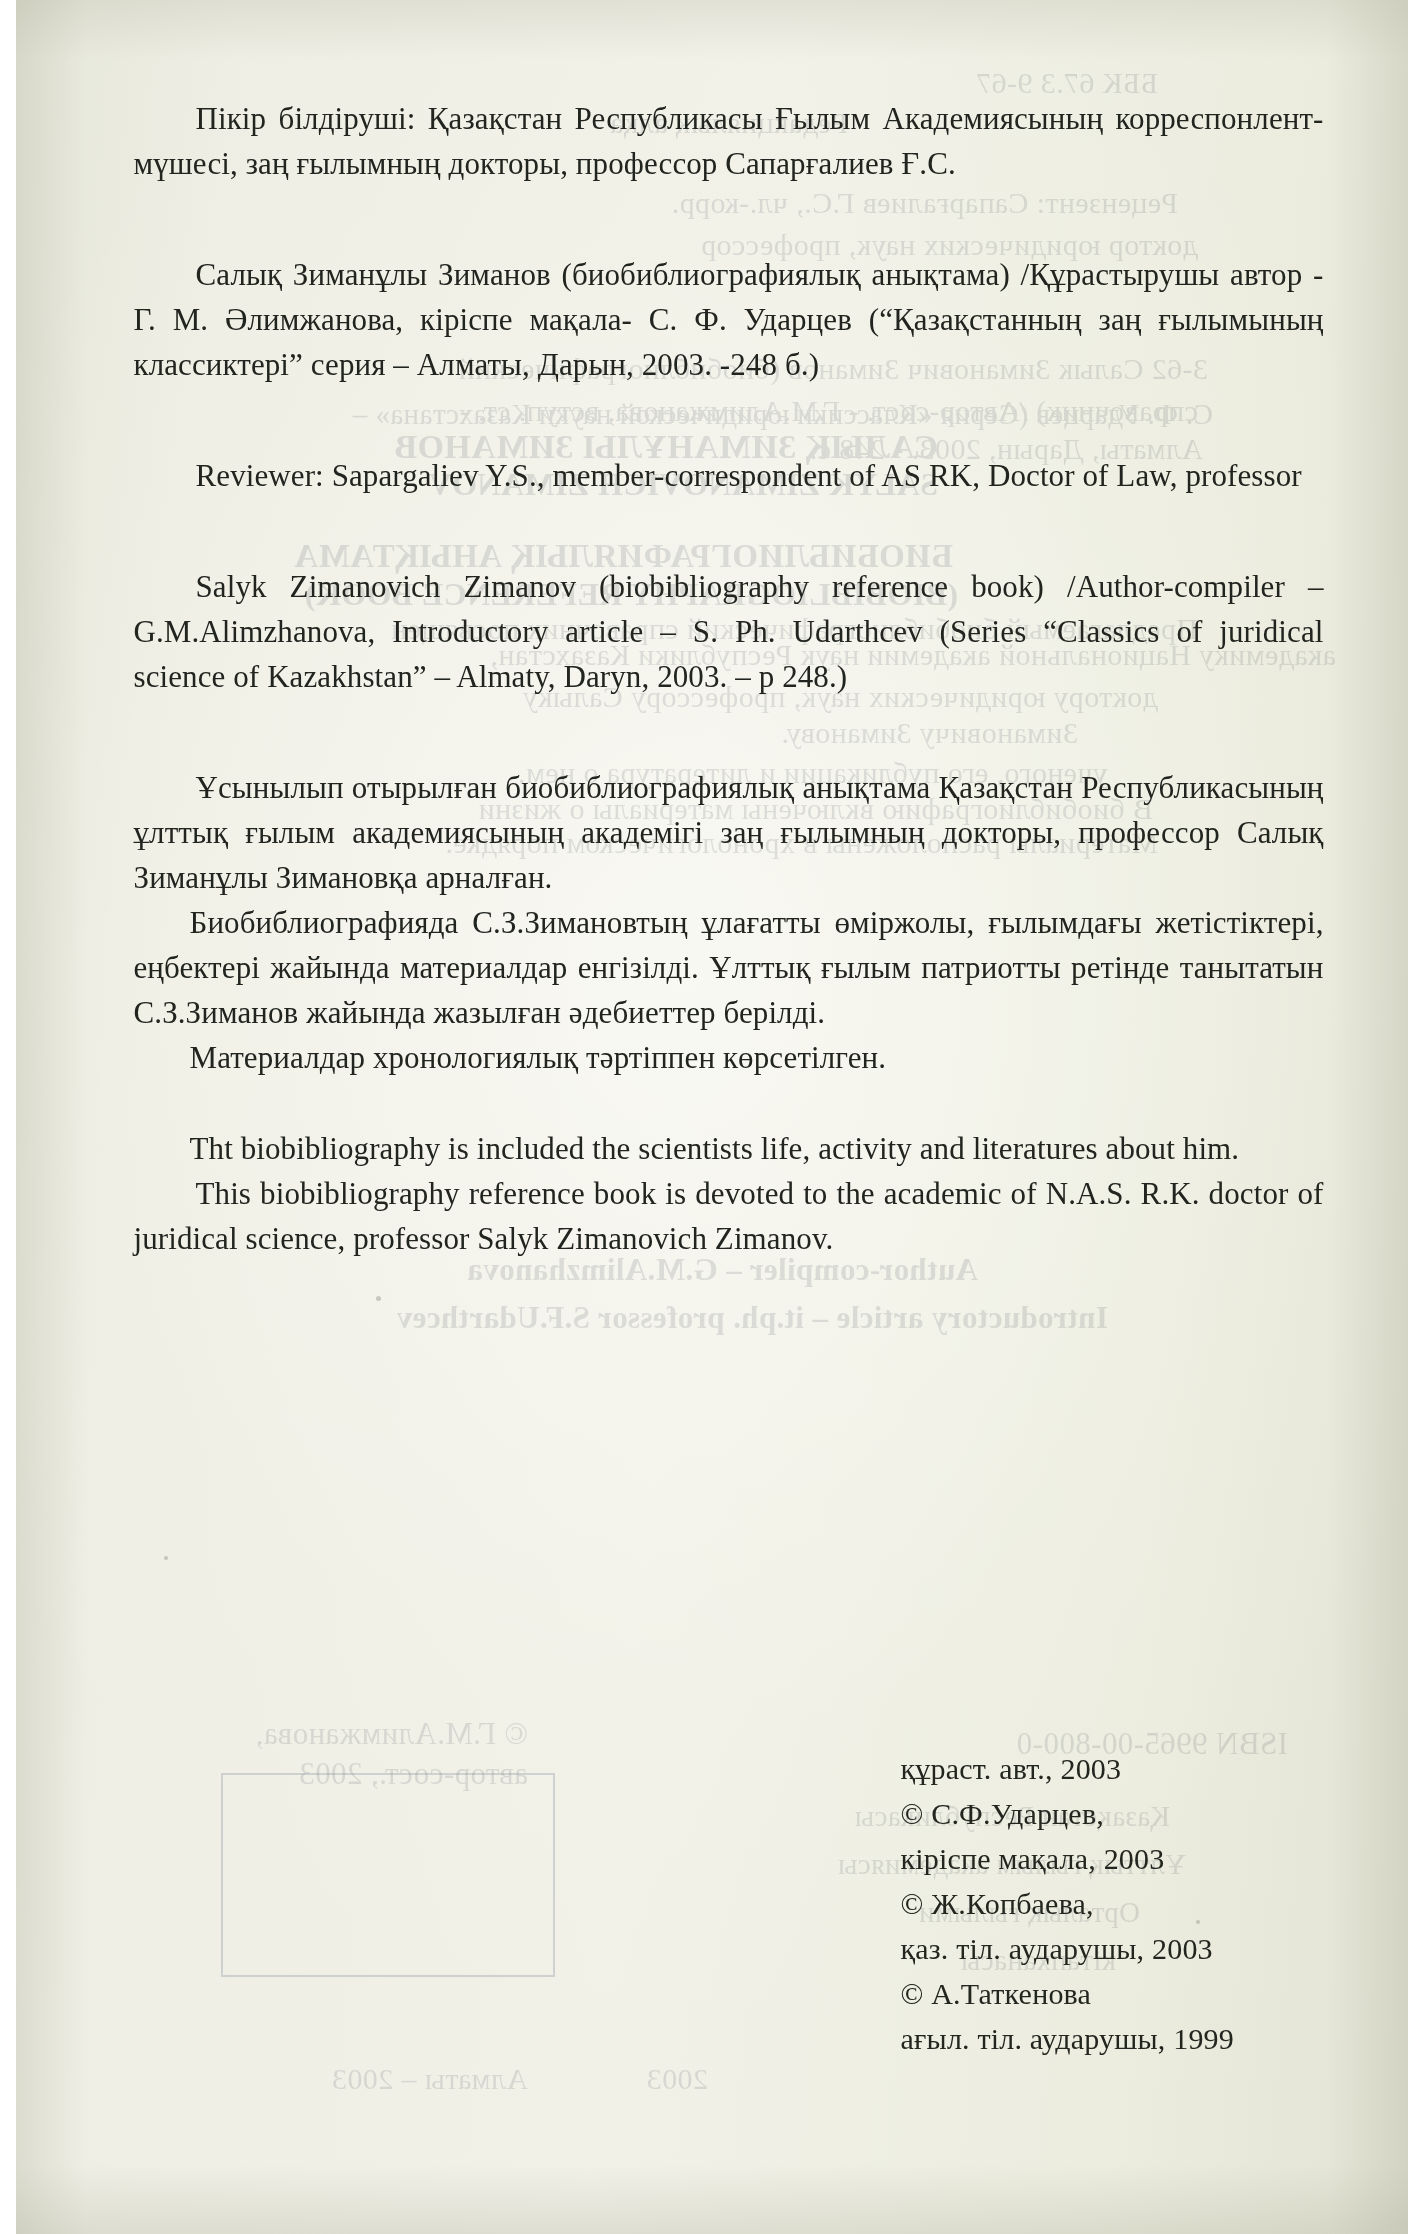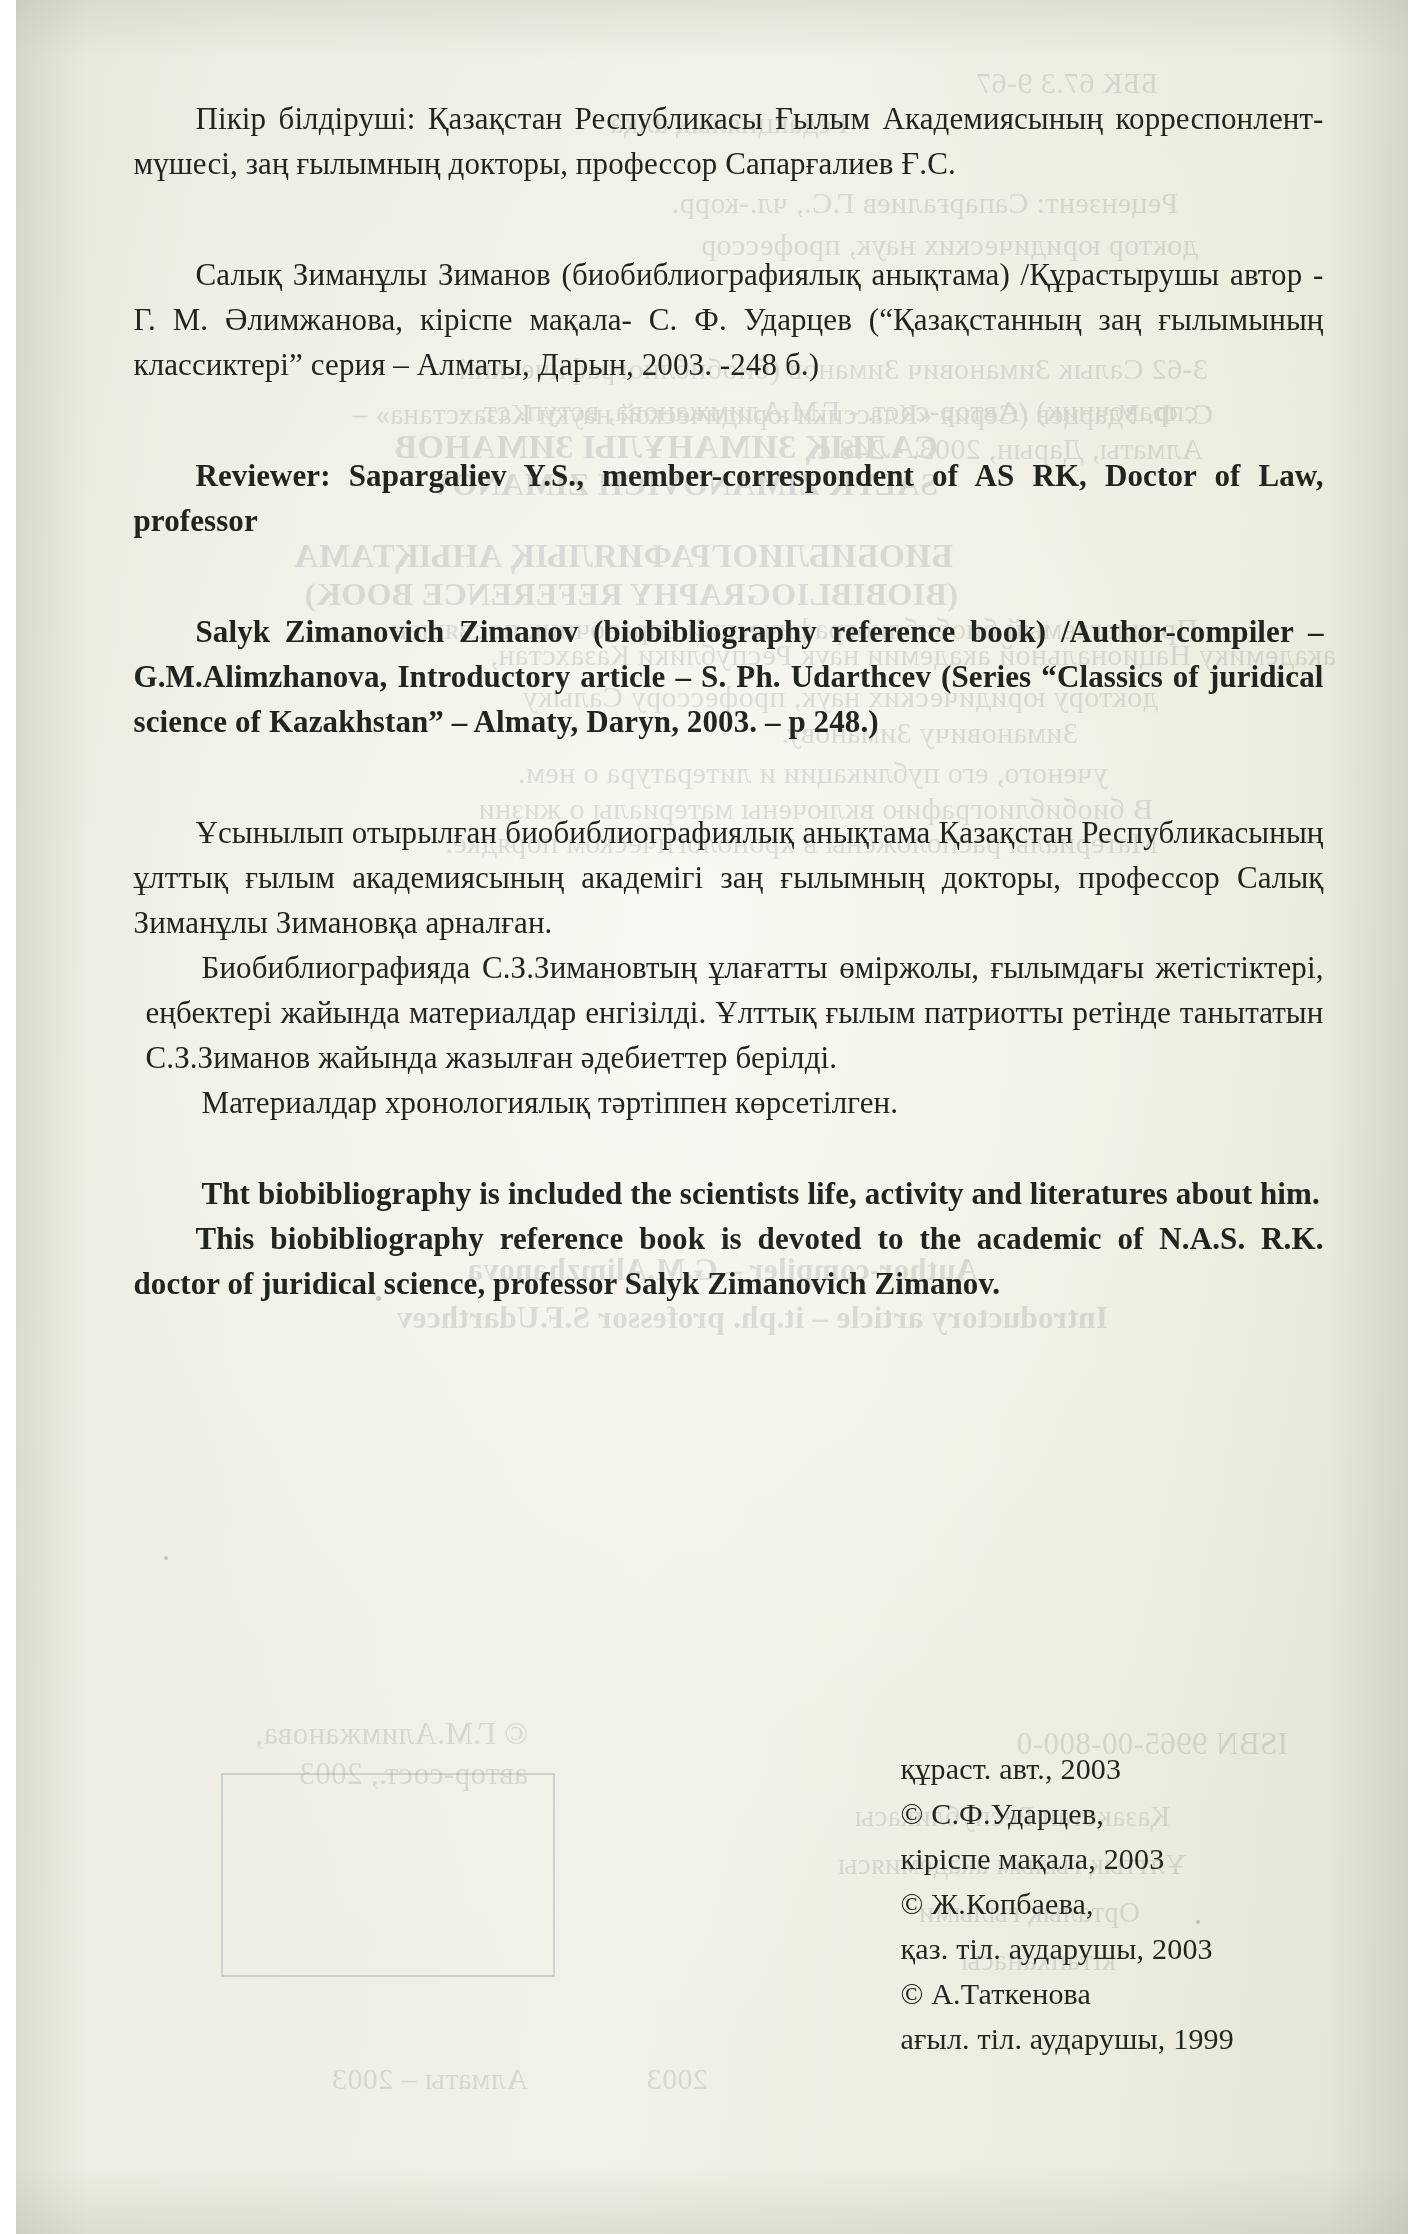--- a/index.html
+++ b/index.html
@@ -64,29 +64,29 @@
 
   p.para {
     margin: 0;
     text-align: justify;
     text-justify: inter-word;
     font-size: 31px;
     line-height: 45px;
     text-indent: 62px;
     letter-spacing: 0.1px;
   }
-  p.para.tight { text-indent: 56px; margin-left: 12px; }
+  p.para.tight { text-indent: 56px; }
 
   .block { margin-bottom: 40px; }
   .block.gap-xl { margin-bottom: 66px; }
   .block.gap-sm { margin-bottom: 0; }
 
   
   .kz { font-weight: 400; }
-  .en { font-weight: 700; }
+  .en { font-weight: 400; }
 
   .copyright {
     position: absolute;
     left: 885px;
     top: 1746px;
     width: 500px;
     font-size: 30px;
     line-height: 45px;
     color: #23261f;
     letter-spacing: 0.2px;

